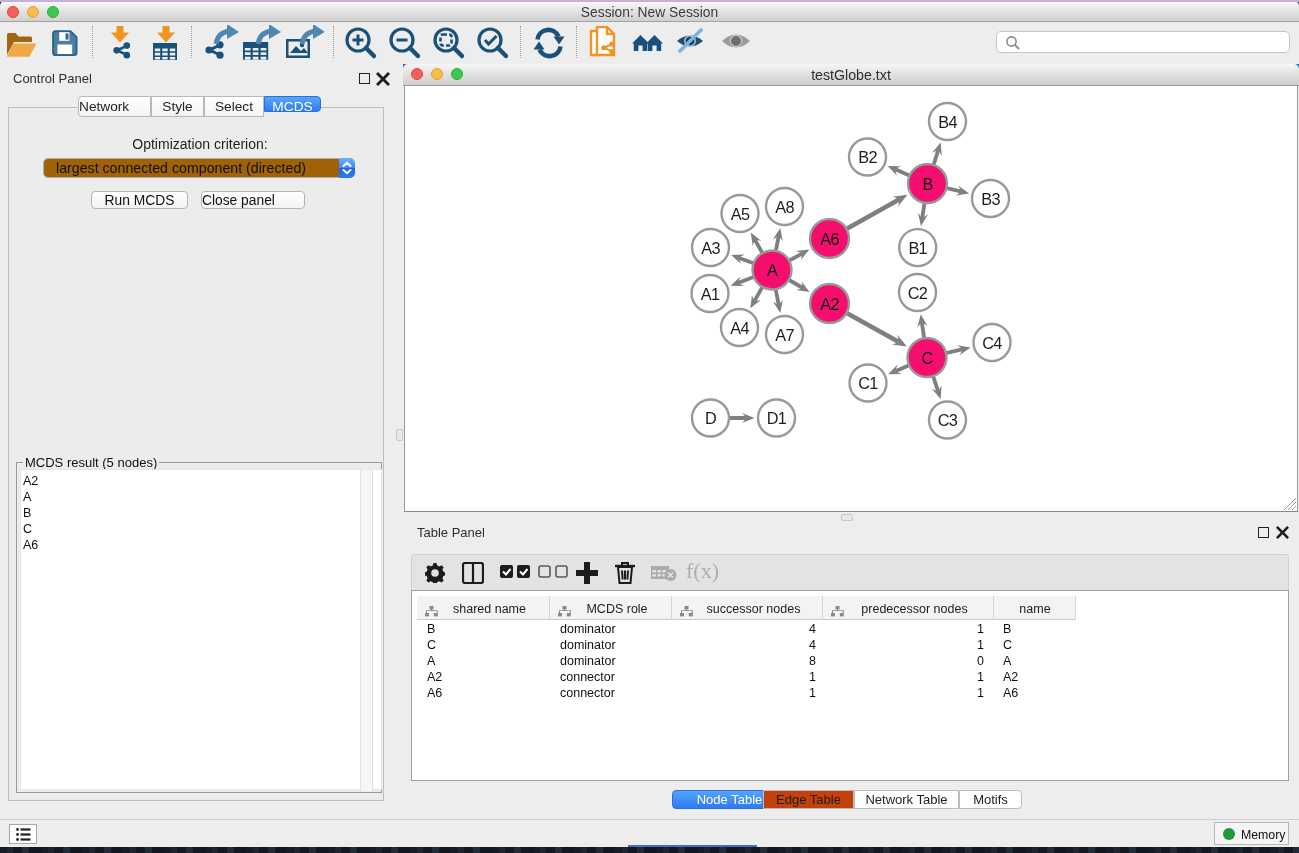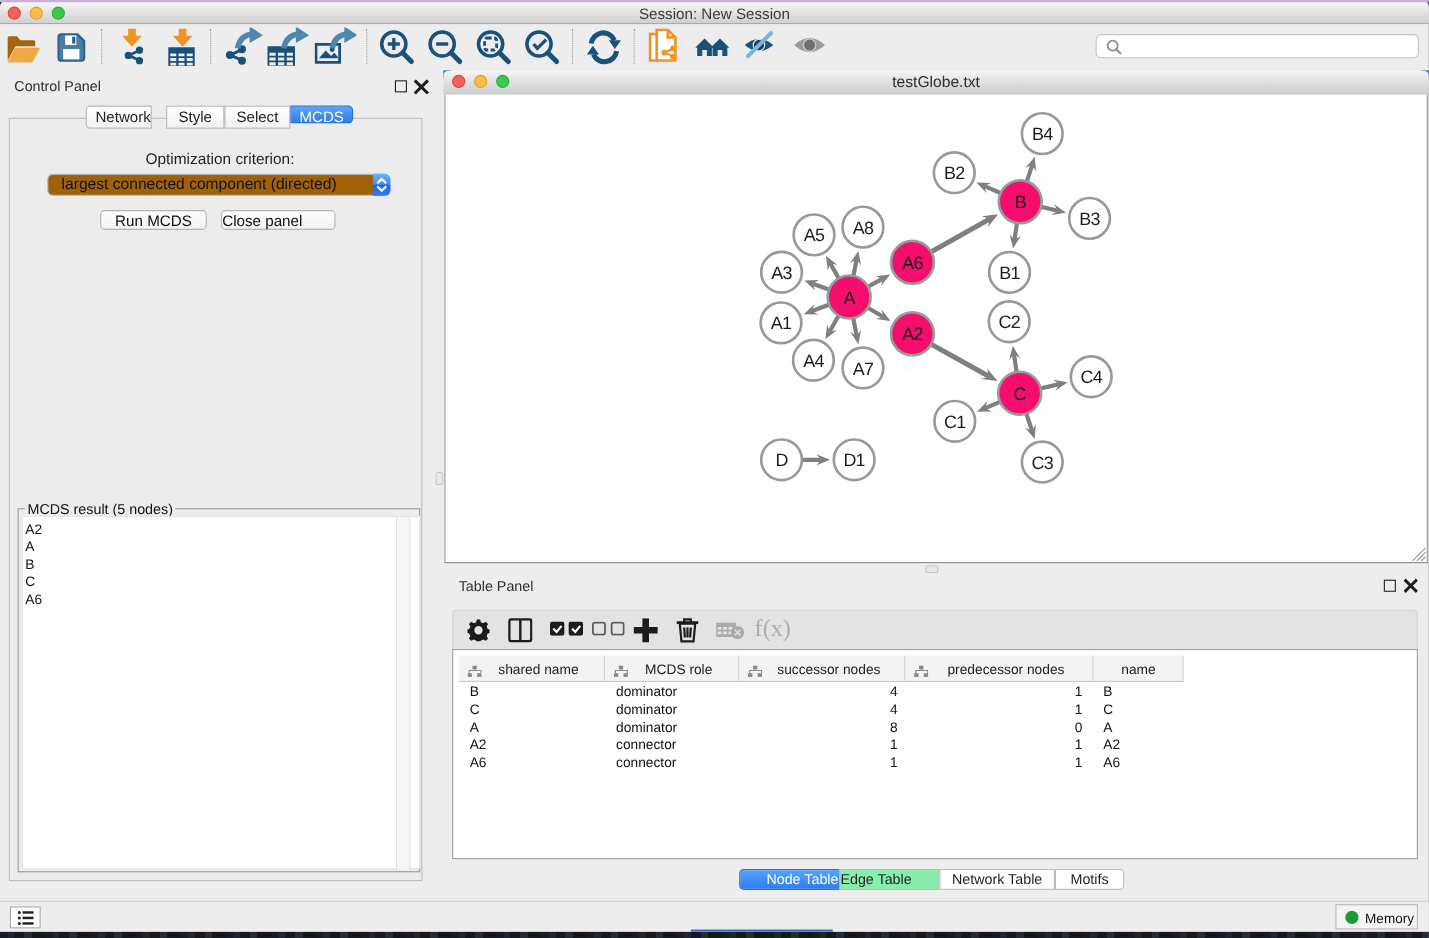--- a/index.html
+++ b/index.html
@@ -155,21 +155,21 @@
 <circle cx="6.5" cy="6.5" r="4.6" fill="none" stroke="#8a8a8a" stroke-width="1.6"></circle>
 <line x1="10" y1="10" x2="14" y2="14" stroke="#8a8a8a" stroke-width="1.8"></line>
       </svg>
     </div>
  <div class="abs" style="left:13px;top:71px;font-size:13px;color:#2e2e2e">Control Panel</div>
     <div class="abs" style="left:359px;top:73px;width:11px;height:11px;border:1.6px solid #222"></div>
     <svg class="abs" style="left:376px;top:72px" width="14" height="14" viewBox="0 0 14 14">
       <path d="M2 0 L7 5 L12 0 L14 2 L9 7 L14 12 L12 14 L7 9 L2 14 L0 12 L5 7 L0 2 Z" fill="#1c1c1c"></path>
     </svg>
     <div class="abs" style="left:8px;top:107px;width:376px;height:694px;border:1px solid #bdbdbd;background:#ececec"></div>
-    <div class="abs" style="left:78px;top:96px;width:60px;height:21px;background:linear-gradient(#ffffff,#f3f3f3);color:#1f1f1f;border:1px solid #b9b9b9;border-radius:4px 0 0 4px;font-size:13.7px;text-align:right;line-height:20px;margin-left:0">Network</div>
+    <div class="abs" style="left:78px;top:96px;width:73px;height:21px;background:linear-gradient(#ffffff,#f3f3f3);color:#1f1f1f;border:1px solid #b9b9b9;border-radius:4px 0 0 4px;font-size:13.7px;text-align:left;line-height:20px;margin-left:0">Network</div>
     <div class="abs" style="left:151px;top:96px;width:53px;height:21px;background:linear-gradient(#ffffff,#f3f3f3);color:#1f1f1f;border:1px solid #b9b9b9;font-size:13.7px;text-align:center;line-height:20px;margin-left:0">Style</div>
     <div class="abs" style="left:204px;top:96px;width:60px;height:21px;background:linear-gradient(#ffffff,#f3f3f3);color:#1f1f1f;border:1px solid #b9b9b9;font-size:13.7px;text-align:center;line-height:20px;margin-left:0">Select</div>
     <div class="abs" style="left:264px;top:96px;width:57px;height:16px;background:linear-gradient(#5aa4fc,#2e7cf0);color:#fff;border:1px solid #2a70dd;border-radius:0 4px 4px 0;font-size:13.7px;text-align:center;line-height:20px;margin-left:0">MCDS</div>
     <div class="abs" style="left:3px;top:136px;width:394px;text-align:center;font-size:14px;color:#1f1f1f">Optimization criterion:</div>
     <div class="abs" style="left:43px;top:158px;width:311px;height:20px;background:#a16207;border:1px solid #b3b3b3;border-radius:5px">
 <div class="abs" style="left:12px;top:1px;font-size:14.2px;color:#111;white-space:nowrap">largest connected component (directed)</div>
 <div class="abs" style="left:295px;top:-1px;width:16px;height:20px;background:linear-gradient(#6fb1fe 0%,#3f88f8 48%,#1d66ef 52%,#3079f3);border-radius:0 5px 5px 0">
 <svg class="abs" style="left:2px;top:3px" width="12" height="14" viewBox="0 0 12 14">
           <g fill="none" stroke="#fff" stroke-width="2" stroke-linecap="round" stroke-linejoin="round">
             <path d="M2.5 5 L6 1.7 L9.5 5"></path>
@@ -406,21 +406,21 @@
     <div class="abs" style="left:560px;top:670px;font-size:12.5px;color:#111">connector</div>
     <div class="abs" style="left:672px;top:670px;width:144px;text-align:right;font-size:12.5px;color:#111">1</div>
     <div class="abs" style="left:823px;top:670px;width:161px;text-align:right;font-size:12.5px;color:#111">1</div>
     <div class="abs" style="left:1003px;top:670px;font-size:12.5px;color:#111">A2</div>
     <div class="abs" style="left:427px;top:686px;font-size:12.5px;color:#111">A6</div>
     <div class="abs" style="left:560px;top:686px;font-size:12.5px;color:#111">connector</div>
     <div class="abs" style="left:672px;top:686px;width:144px;text-align:right;font-size:12.5px;color:#111">1</div>
     <div class="abs" style="left:823px;top:686px;width:161px;text-align:right;font-size:12.5px;color:#111">1</div>
     <div class="abs" style="left:1003px;top:686px;font-size:12.5px;color:#111">A6</div>
     <div class="abs" style="left:672px;top:790px;width:115px;height:19px;background:linear-gradient(#55a3fd,#2d7cf1);color:#fff;border:1px solid #2a70dd;border-radius:4px 0 0 4px;font-size:13px;text-align:center;line-height:18px">Node Table</div>
-    <div class="abs" style="left:763px;top:790px;width:91px;height:19px;background:#86efac;color:#1f1f1f;border:1px solid #bcbcbc;font-size:13px;text-align:left;line-height:18px">Edge Table</div>
+    <div class="abs" style="left:763px;top:790px;width:91px;height:19px;background:#c2410c;color:#1f1f1f;border:1px solid #bcbcbc;font-size:13px;text-align:center;line-height:18px">Edge Table</div>
     <div class="abs" style="left:854px;top:790px;width:105px;height:19px;background:#ffffff;color:#1f1f1f;border:1px solid #bcbcbc;font-size:13px;text-align:center;line-height:18px">Network Table</div>
     <div class="abs" style="left:959px;top:790px;width:63px;height:19px;background:#ffffff;color:#1f1f1f;border:1px solid #bcbcbc;border-radius:0 4px 4px 0;font-size:13px;text-align:center;line-height:18px">Motifs</div>
  <div class="abs" style="left:0px;top:819px;width:1299px;height:28px;background:#ededed;border-top:1px solid #cfcfcf"></div>
     <div class="abs" style="left:9px;top:824px;width:28px;height:20px;background:#fdfdfd;border:1px solid #a8a8a8">
 <svg class="abs" style="left:6px;top:3px" width="15" height="13" viewBox="0 0 15 13">
         <g fill="#222">
           <circle cx="1.5" cy="1.5" r="1.4"></circle>
           <circle cx="1.5" cy="6.5" r="1.4"></circle>
           <circle cx="1.5" cy="11.5" r="1.4"></circle>
           <rect x="4.5" y="0.4" width="10" height="2.2"></rect>

